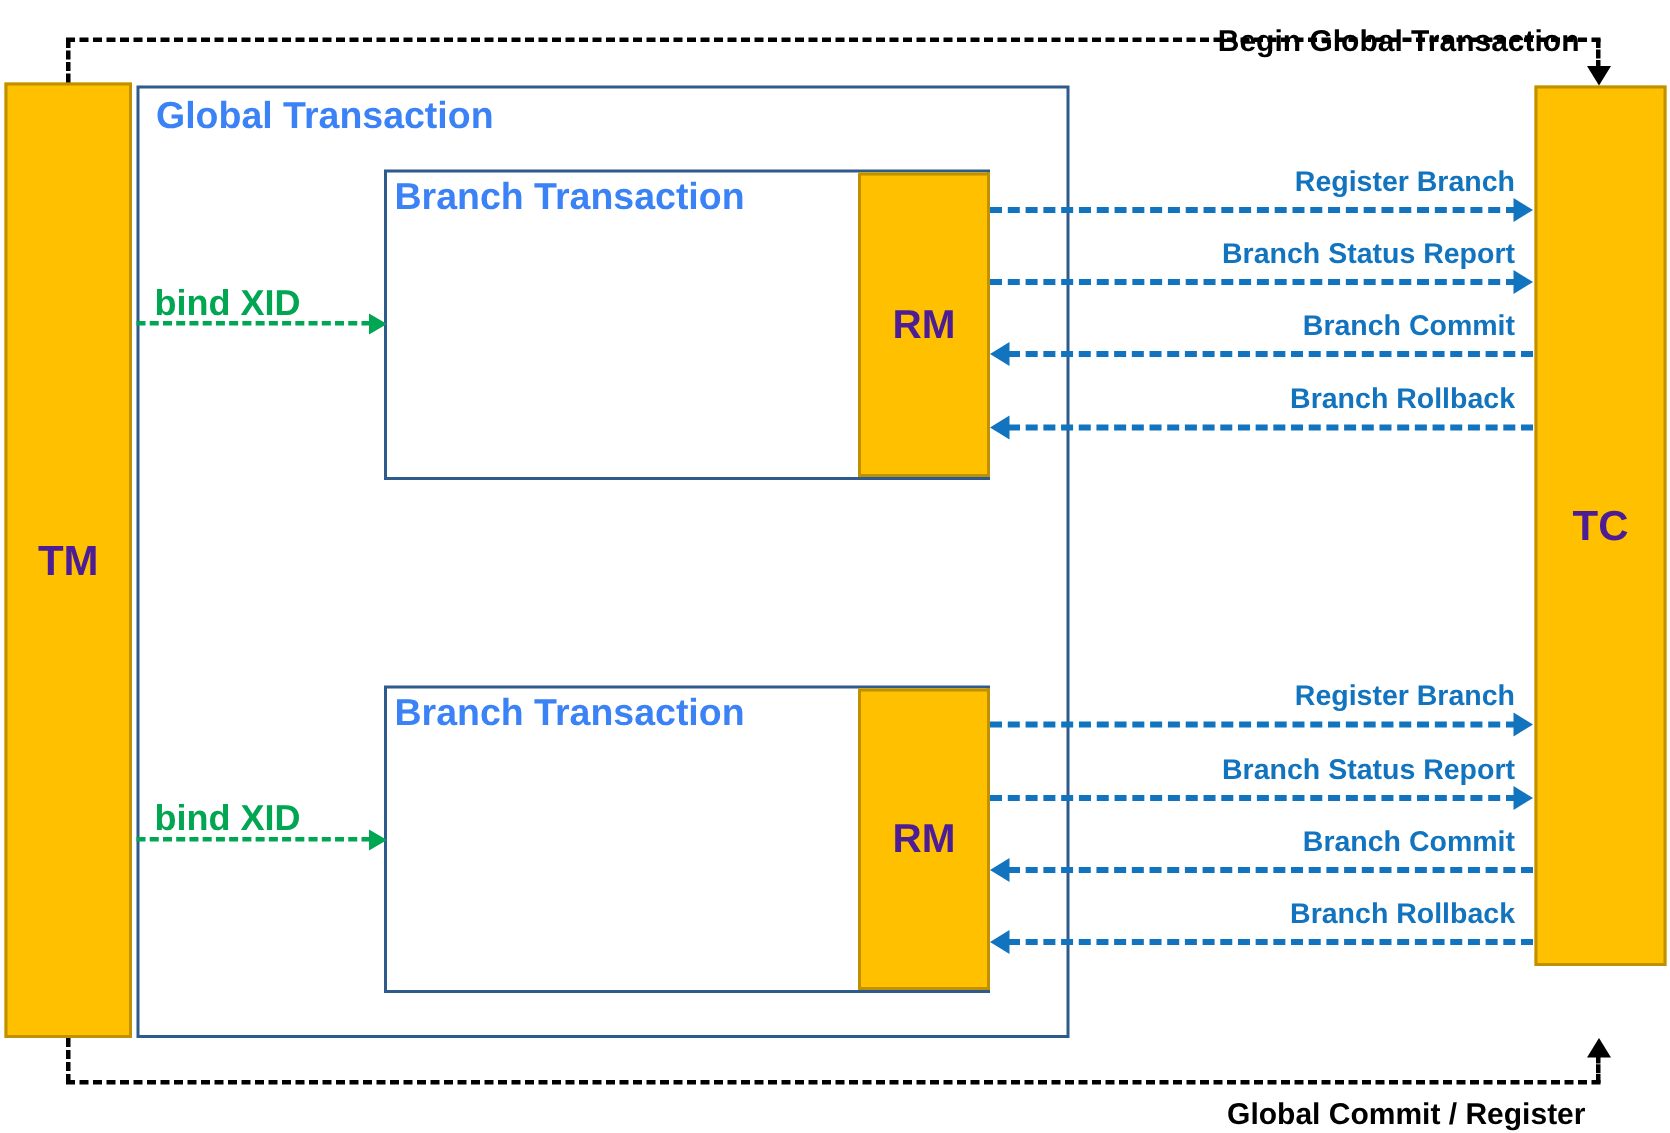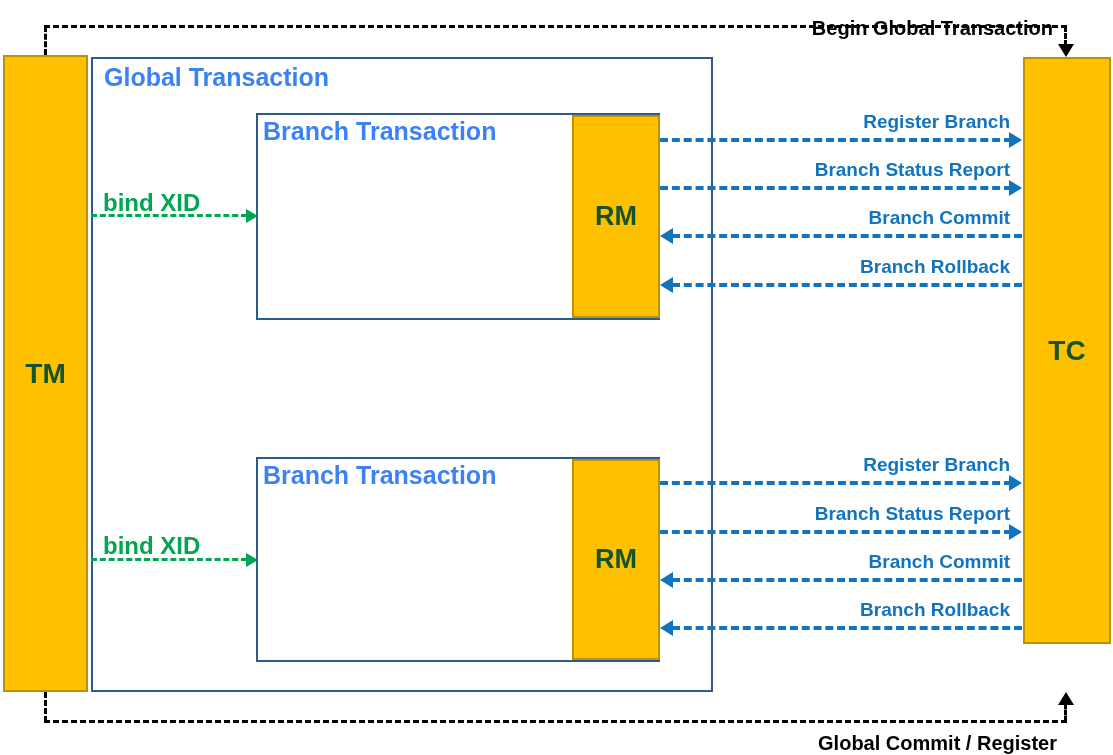--- a/index.html
+++ b/index.html
@@ -4,21 +4,21 @@
 <style>
   * { margin:0; padding:0; box-sizing:border-box; }
   body { background:#ffffff; font-family:"Liberation Sans", sans-serif; }
   .canvas {
     position:relative; width:1113px; height:755px; background:#ffffff;
     overflow:hidden;
   }
   .actor {
     position:absolute; background:#FFC000; border:2px solid #BF9000;
     display:flex; align-items:center; justify-content:center;
-    color:#14532d; font-weight:bold; font-size:28px;
+    color:#4c1d95; font-weight:bold; font-size:28px;
   }
   .frame {
     position:absolute; border:2px solid #2E5B8C; background:#ffffff;
   }
   .frame.global { background:transparent; }
   .lbl { position:absolute; font-weight:bold; white-space:nowrap; }
   .lbl.black { color:#3b82f6; font-size:25px; }
   .lbl.flow  { color:#000000; font-size:20px; text-align:right; }
   .lbl.blue  { color:#1273BE; font-size:19px; text-align:right; }
   .lbl.green { color:#00A651; font-size:24px; }

